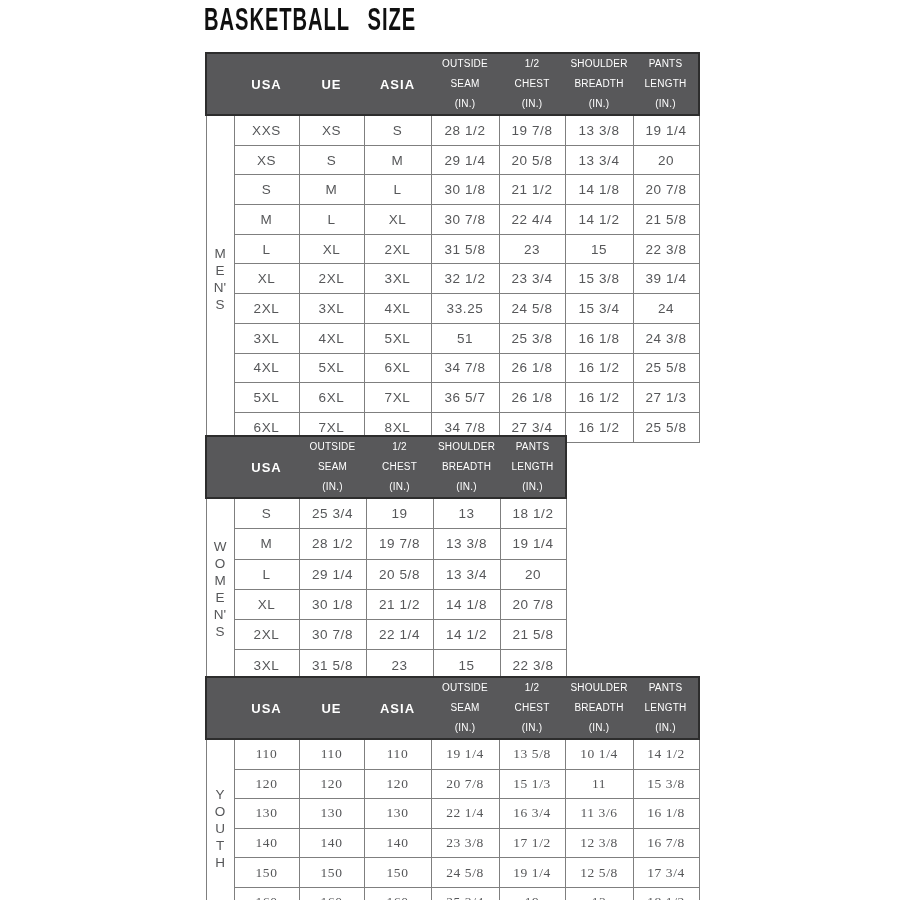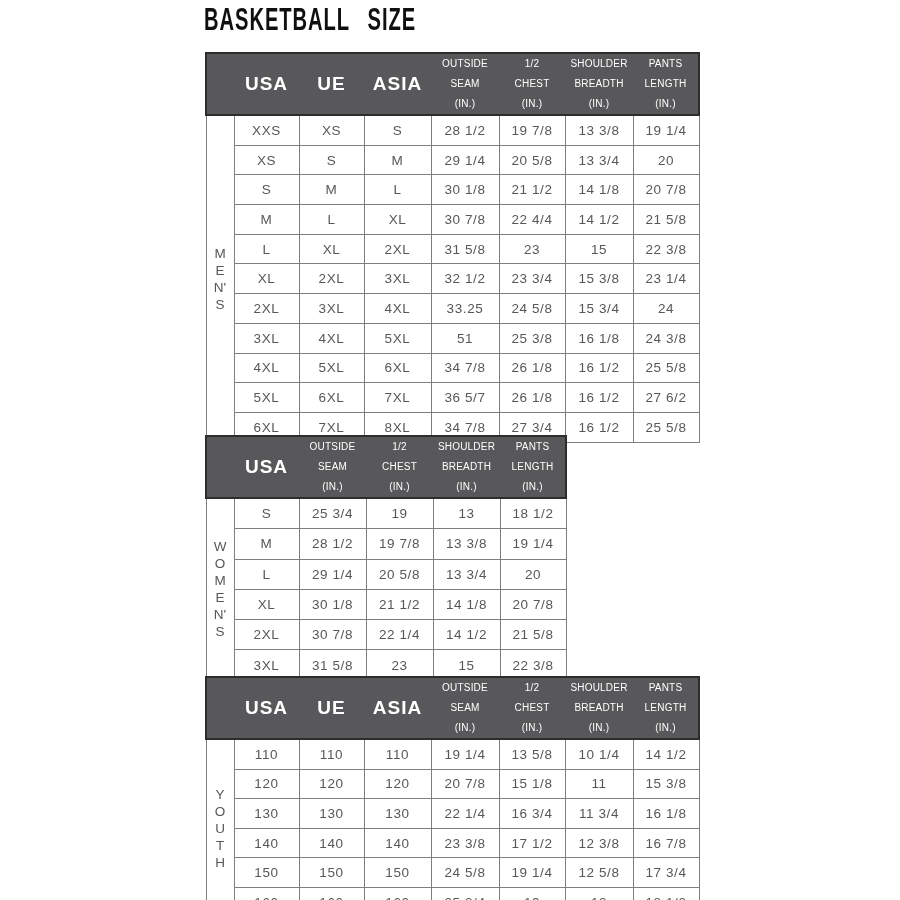--- a/index.html
+++ b/index.html
@@ -52,21 +52,21 @@
     vertical-align: middle;
     text-align: center;
     border-top: 2px solid var(--header-border, #2d2d2d);
     border-bottom: 2px solid var(--header-border, #2d2d2d);
     border-left: none;
     border-right: none;
   }
   thead th:first-child { border-left: 2px solid var(--header-border, #2d2d2d); }
   thead th:last-child  { border-right: 2px solid var(--header-border, #2d2d2d); }
   thead th.big {
-    font-size: 19px;
+    font-size: 13px;
     font-weight: bold;
     letter-spacing: 1px;
   }
   thead th.small {
     font-size: 10px;
     font-weight: normal;
     line-height: 20px;
     letter-spacing: 0.2px;
   }
   tbody td, tbody th.group {
@@ -76,21 +76,21 @@
   tbody td {
     padding: 0;
     text-align: center;
     vertical-align: middle;
     font-size: 13.5px;
     letter-spacing: 0.6px;
     color: var(--cell-text, #565759);
   }
   .t-mens   tbody td { height: 28.7px; }
   .t-womens tbody td { height: 29.3px; }
-  .t-youth  tbody td { height: 28.6px; }
+  .t-youth  tbody td { height: 28.6px; font-family: Liberation Serif, serif; }
   tbody th.group {
     font-weight: normal;
     font-size: 13.5px;
     line-height: 17px;
     text-align: center;
     vertical-align: middle;
     color: var(--cell-text, #565759);
   }
 </style>
 </head>
@@ -170,21 +170,21 @@
           <td>15</td>
           <td>22 3/8</td>
         </tr>
         <tr>
           <td>XL</td>
           <td>2XL</td>
           <td>3XL</td>
           <td>32 1/2</td>
           <td>23 3/4</td>
           <td>15 3/8</td>
-          <td>23 1/4</td>
+          <td>39 1/4</td>
         </tr>
         <tr>
           <td>2XL</td>
           <td>3XL</td>
           <td>4XL</td>
           <td>33.25</td>
           <td>24 5/8</td>
           <td>15 3/4</td>
           <td>24</td>
         </tr>
@@ -206,21 +206,21 @@
           <td>16 1/2</td>
           <td>25 5/8</td>
         </tr>
         <tr>
           <td>5XL</td>
           <td>6XL</td>
           <td>7XL</td>
           <td>36 5/7</td>
           <td>26 1/8</td>
           <td>16 1/2</td>
-          <td>27 6/2</td>
+          <td>27 1/3</td>
         </tr>
         <tr>
           <td>6XL</td>
           <td>7XL</td>
           <td>8XL</td>
           <td>34 7/8</td>
           <td>27 3/4</td>
           <td>16 1/2</td>
           <td>25 5/8</td>
         </tr>
@@ -325,31 +325,31 @@
           <td>19 1/4</td>
           <td>13 5/8</td>
           <td>10 1/4</td>
           <td>14 1/2</td>
         </tr>
         <tr>
           <td>120</td>
           <td>120</td>
           <td>120</td>
           <td>20 7/8</td>
-          <td>15 1/8</td>
+          <td>15 1/3</td>
           <td>11</td>
           <td>15 3/8</td>
         </tr>
         <tr>
           <td>130</td>
           <td>130</td>
           <td>130</td>
           <td>22 1/4</td>
           <td>16 3/4</td>
-          <td>11 3/4</td>
+          <td>11 3/6</td>
           <td>16 1/8</td>
         </tr>
         <tr>
           <td>140</td>
           <td>140</td>
           <td>140</td>
           <td>23 3/8</td>
           <td>17 1/2</td>
           <td>12 3/8</td>
           <td>16 7/8</td>

